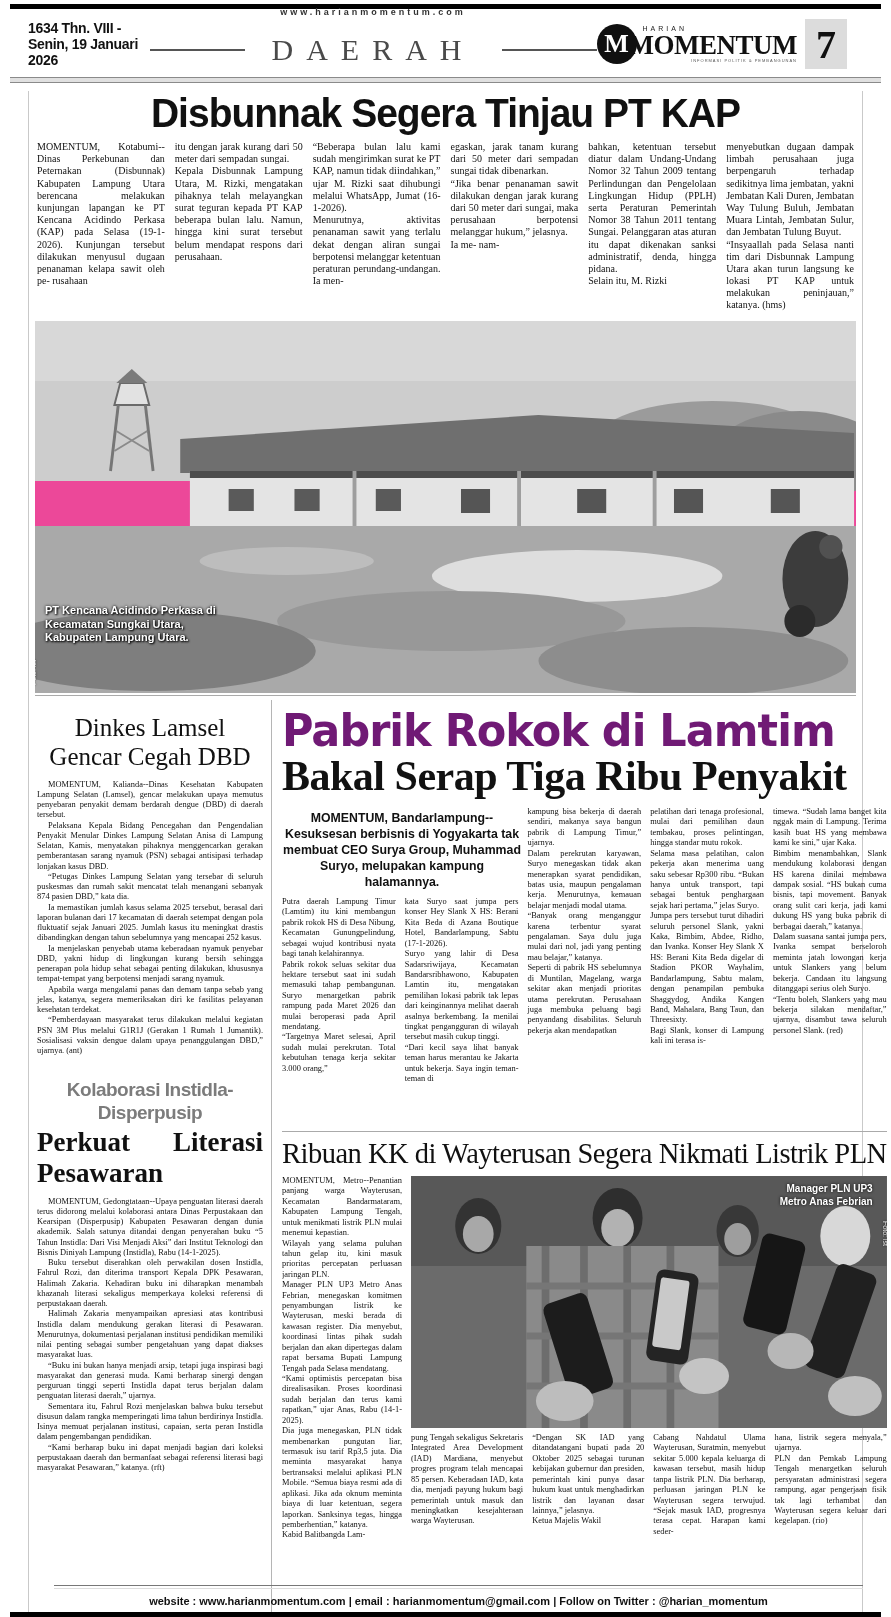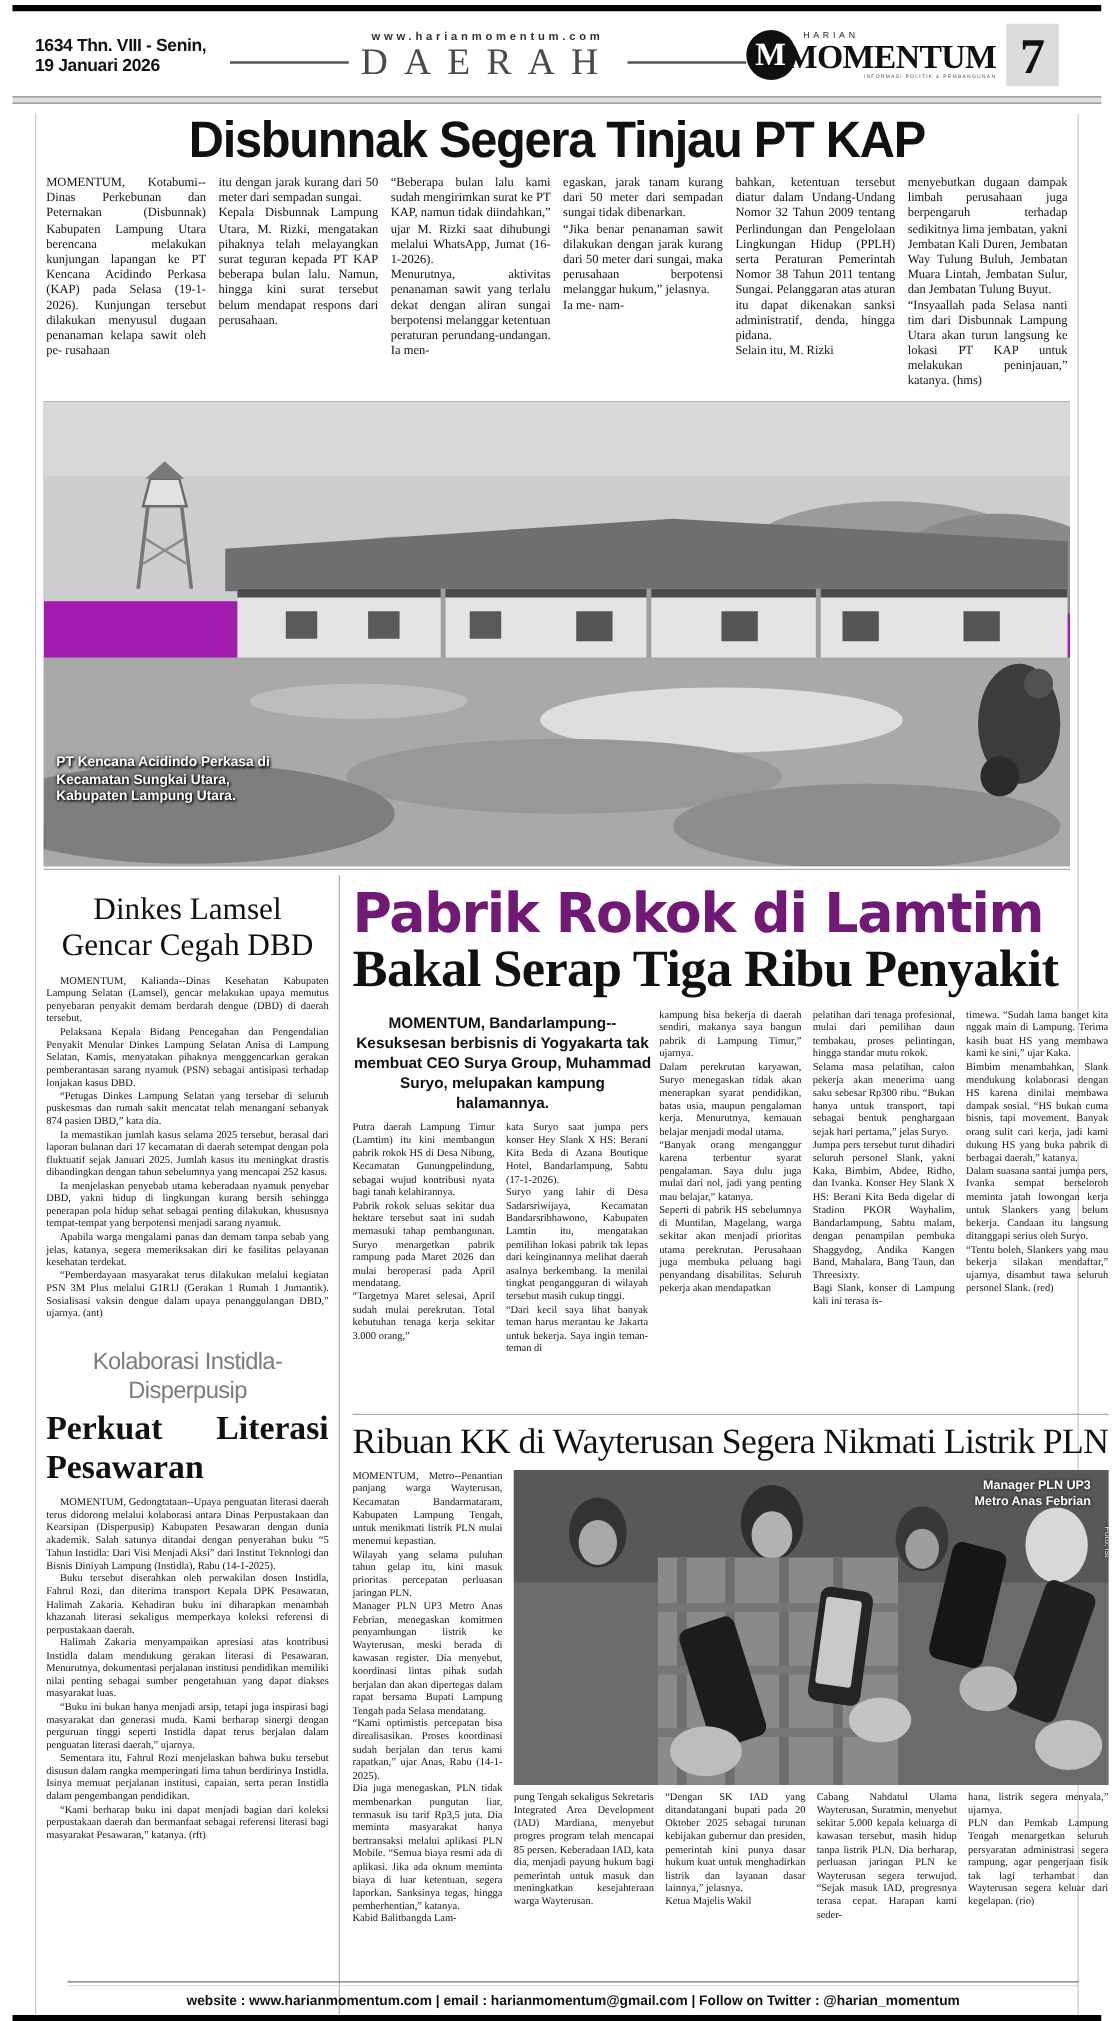--- a/index.html
+++ b/index.html
@@ -9,21 +9,21 @@
   .bottombar{position:absolute;left:10px;right:10px;bottom:0;height:5px;background:#000;}
 
   
   .masthead{display:flex;align-items:center;justify-content:space-between;padding:6px 44px 4px 28px;height:58px;}
   .edition{font-family:"Liberation Sans",sans-serif;font-weight:bold;font-size:14px;letter-spacing:-.3px;width:250px;}
   .mast-center{flex:1;text-align:center;}
   .site{font-family:"Liberation Sans",sans-serif;font-weight:bold;font-size:9px;letter-spacing:3px;color:#333;}
   .section-row{display:flex;align-items:center;justify-content:center;gap:10px;margin-top:1px;}
   .dash{height:2px;background:#555;width:95px;}
   .section{font-family:"Liberation Serif",serif;font-weight:normal;font-size:30px;letter-spacing:13px;
-           color:#4a4a4a;margin:0;line-height:1;}
+           color:#4a4a4a;margin:17px;line-height:1;}
   .brand{display:flex;align-items:center;gap:8px;width:265px;justify-content:flex-end;}
   .logo{display:flex;align-items:center;}
   .logo-m{width:40px;height:40px;border-radius:50%;background:#101010;color:#fff;display:inline-flex;
           align-items:center;justify-content:center;font-family:"Liberation Serif",serif;font-weight:bold;
           font-size:26px;margin-right:-8px;z-index:2;}
   .logo-text{display:flex;flex-direction:column;line-height:1;}
   .harian{font-family:"Liberation Sans",sans-serif;font-size:7px;letter-spacing:3px;color:#222;margin-left:14px;}
   .momentum{font-family:"Liberation Serif",serif;font-weight:bold;font-size:27px;letter-spacing:-.5px;}
   .tagline{font-family:"Liberation Sans",sans-serif;font-size:4px;letter-spacing:1px;color:#555;align-self:flex-end;}
   .pageno{width:42px;height:50px;background:#dcdcdc;display:flex;align-items:center;justify-content:center;
@@ -32,38 +32,38 @@
 
   
   .content{margin:0 28px;border-left:1px solid #c9c9c9;border-right:1px solid #c9c9c9;padding:0 6px;}
 
   
   .h-disbunnak{font-family:"Liberation Sans",sans-serif;font-weight:bold;font-size:39px;text-align:center;
                margin:8px 0 6px 0;letter-spacing:-1px;transform:scaleY(1.05);}
   .a1-cols{display:flex;gap:10px;height:180px;overflow:hidden;padding:0 2px;}
   .a1-cols .col{flex:1;font-size:10px;line-height:1.22;text-align:justify;white-space:pre-line;}
   .bodytext{font-size:8.4px;line-height:1.22;text-align:justify;}
-  .photo1{position:relative;height:372px;margin:2px 2px 4px 2px;background:#a21caf;overflow:hidden;}
+  .photo1{position:relative;height:372px;margin:2px 2px 4px 2px;background:#ec4899;overflow:hidden;}
   .photo1 svg,.photo2 svg{display:block;width:100%;height:100%;}
   .caption1{position:absolute;left:10px;bottom:48px;color:#fff;font-family:"Liberation Sans",sans-serif;
             font-weight:bold;font-size:11px;line-height:1.25;text-shadow:0 0 3px #000,1px 1px 2px #000;width:190px;}
   .credit-v{position:absolute;left:2px;bottom:8px;color:#eee;font-family:"Liberation Sans",sans-serif;font-size:7px;
             transform:rotate(-90deg);transform-origin:left bottom;text-shadow:0 0 2px #000;}
   .rule-h{border-top:1px solid #aaa;margin:2px 0;}
 
   
   .bottom{display:flex;margin-top:4px;}
   .leftcol{width:226px;flex:none;padding:4px 8px 0 2px;}
   .vrule{border-left:1px solid #b5b5b5;}
   .rightcol{flex:1;padding:0 2px 0 10px;}
 
   .h-dinkes{font-family:"Liberation Serif",serif;font-weight:normal;font-size:25px;line-height:1.15;
             text-align:center;margin:10px 6px 8px 6px;}
   .leftcol p{margin:0;text-indent:11px;white-space:pre-line;}
-  .kicker{font-family:"Liberation Sans",sans-serif;font-weight:normal;font-size:19px;color:#7c7c7c;
+  .kicker{font-family:"Liberation Sans",sans-serif;font-weight:bold;font-size:19px;color:#7c7c7c;
           text-align:center;margin:22px 0 2px 0;letter-spacing:-.5px;}
   .h-literasi{font-family:"Liberation Serif",serif;font-size:27px;line-height:1.15;margin:2px 0 8px 0;}
 
   .h-pabrik-kicker{font-family:"DejaVu Sans",sans-serif;font-weight:bold;font-size:43px;color:#701a75;
                    margin:10px 0 0 0;letter-spacing:-1px;line-height:1;transform:scaleY(1.02);}
   .h-pabrik{font-family:"Liberation Serif",serif;font-weight:bold;font-size:42px;margin:2px 0 10px 0;line-height:1;letter-spacing:-.5px;}
   .pabrik-cols{position:relative;display:flex;gap:9px;height:322px;overflow:hidden;}
   .pabrik-lead{position:absolute;top:4px;left:0;width:240px;font-family:"Liberation Sans",sans-serif;
                font-weight:bold;font-size:12.3px;line-height:1.3;text-align:center;}
   .pcol{flex:1;font-size:8.4px;line-height:1.24;text-align:justify;white-space:pre-line;}

